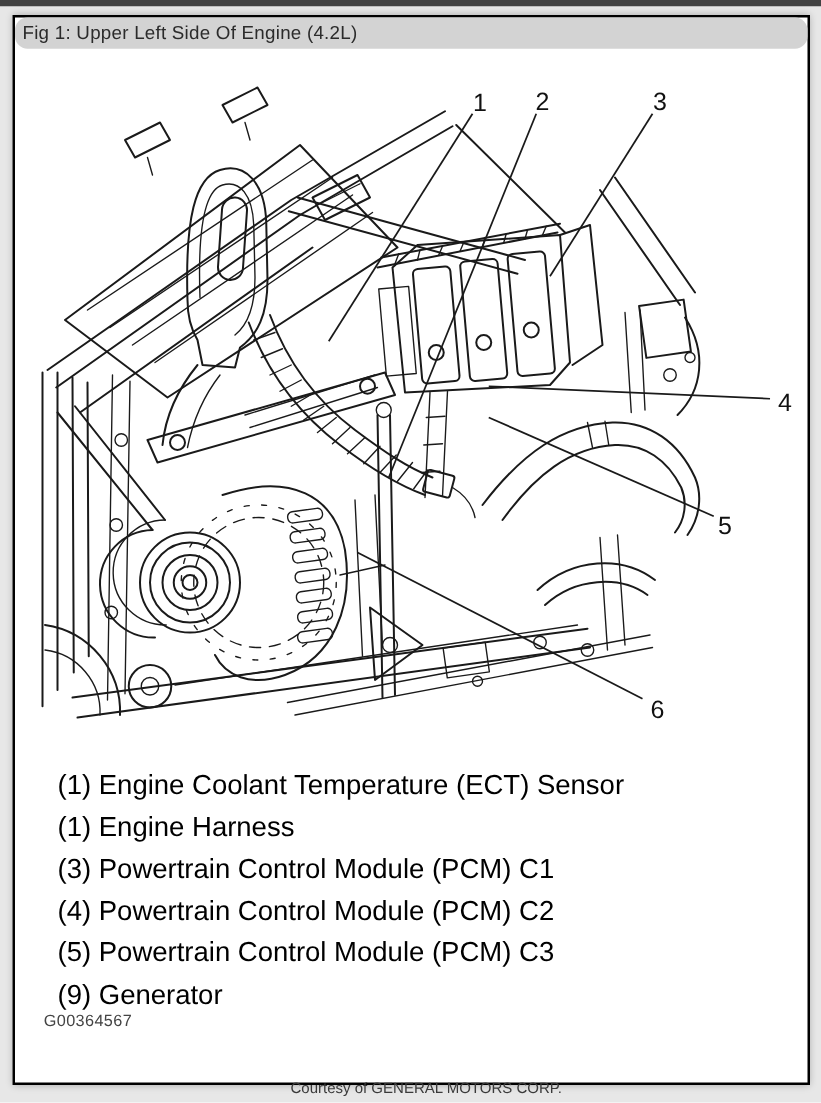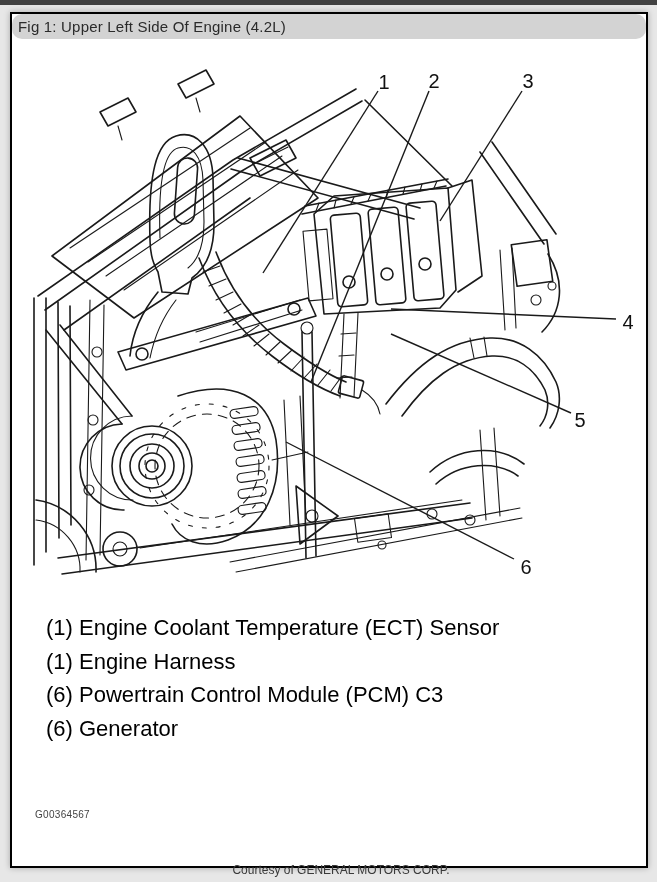--- a/index.html
+++ b/index.html
@@ -36,21 +36,21 @@
   .callout-num{
     font-family:"Liberation Sans",sans-serif;font-size:20px;fill:#111;
   }
   .legend{
     position:absolute;left:34px;top:597px;
     font-family:Liberation Sans, sans-serif;font-size:22px;color:#000;
     line-height:33.5px;white-space:nowrap;
   }
   .figure-id{
     position:absolute;left:23px;top:795px;
-    font-size:10px;color:#444;letter-spacing:.3px;
+    font-size:13px;color:#444;letter-spacing:.3px;
   }
   .courtesy{
     position:absolute;left:10px;top:849px;width:638px;text-align:center;
     font-size:12px;color:#3a3a3a;
   }
 </style>
 </head>
 <body>
 
 <div class="page">
@@ -58,22 +58,24 @@
   <div class="window-top-edge"></div>
 
   <div class="figure-box">
     <div class="title-bar">
       <span>Fig 1: Upper Left Side Of Engine (4.2L)</span>
     </div>
 
     <div class="legend">
       <div>(1) Engine Coolant Temperature (ECT) Sensor</div>
       <div>(1) Engine Harness</div>
-      <div>(6) Powertrain Control Module (PCM) C3</div>
-      <div>(6) Generator</div>
+      <div>(3) Powertrain Control Module (PCM) C1</div>
+      <div>(4) Powertrain Control Module (PCM) C2</div>
+      <div>(5) Powertrain Control Module (PCM) C3</div>
+      <div>(9) Generator</div>
     </div>
 
     <div class="figure-id">G00364567</div>
     <div class="courtesy">Courtesy of GENERAL MOTORS CORP.</div>
   </div>
 
   <svg class="diagram" viewBox="0 0 657 882" xmlns="http://www.w3.org/2000/svg">
 
     <g class="lineart">
       <path d="M38,296 L233,160 L356,89"></path>

